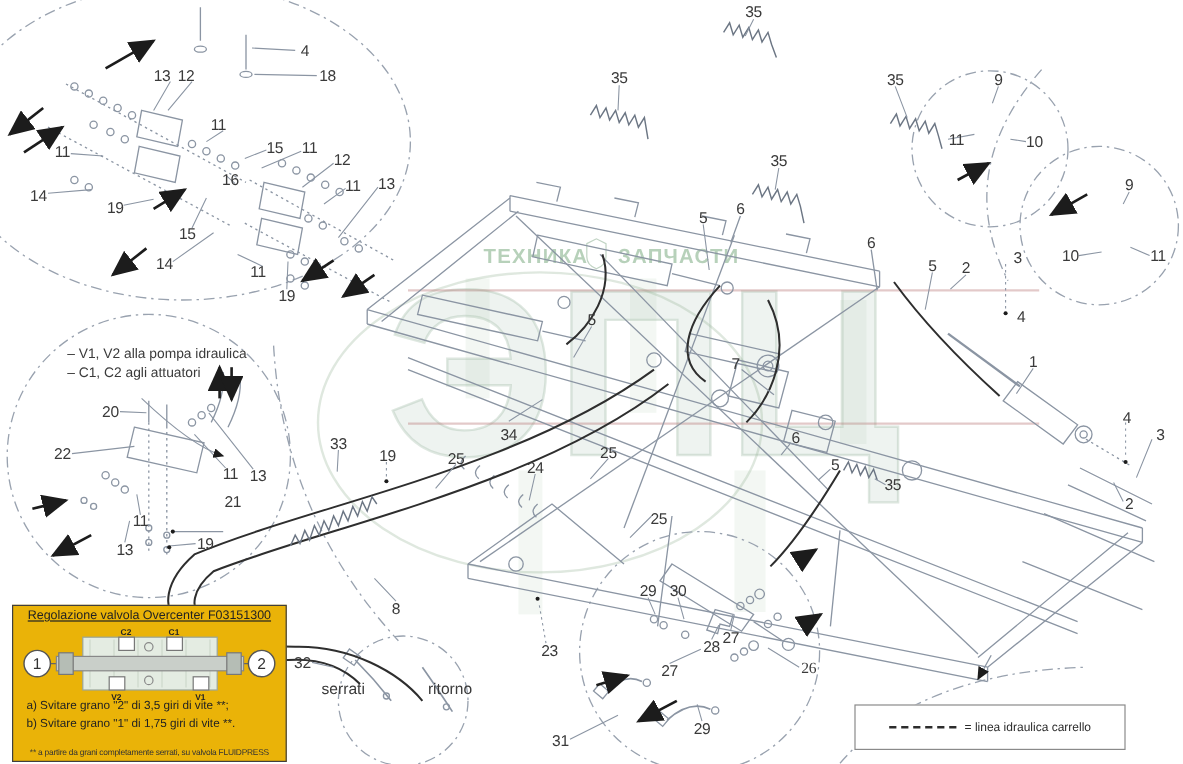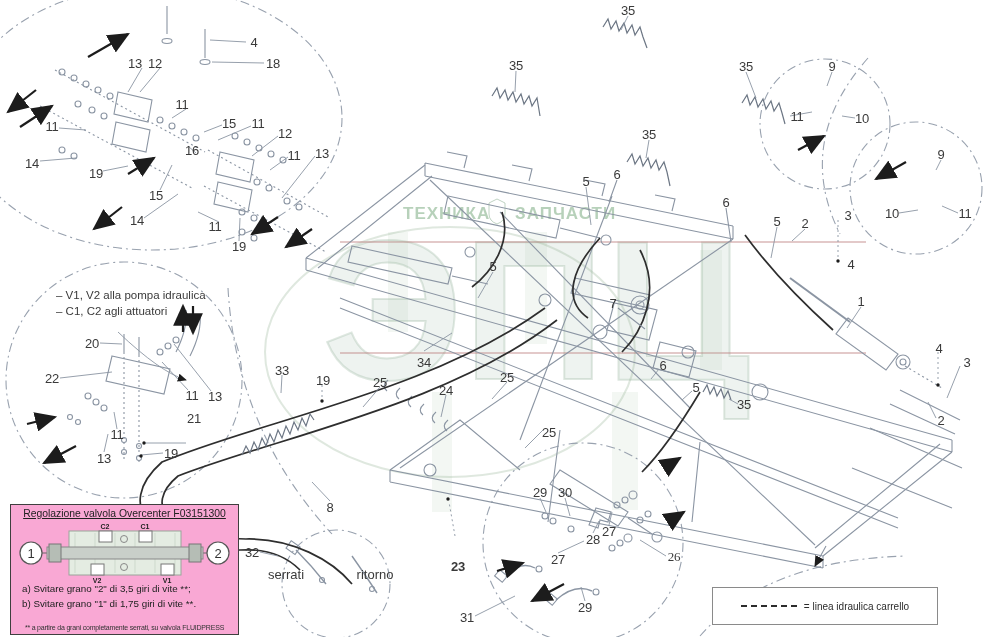--- a/index.html
+++ b/index.html
@@ -9,21 +9,21 @@
   .callout{position:absolute;transform:translate(-50%,-50%);font-size:13px;line-height:1;
            color:#3a3a3a;letter-spacing:-0.3px;white-space:nowrap;z-index:5}
   .flow-label{position:absolute;transform:translate(-50%,-50%);font-size:13px;color:#3a3a3a;z-index:5}
   .notes{position:absolute;left:56px;top:288px;font-size:11.5px;line-height:1.35;color:#3a3a3a;z-index:5;white-space:nowrap}
   .wm-brand{position:absolute;font-size:17px;font-weight:700;letter-spacing:1px;
             color:rgba(135,178,140,0.60);z-index:1;white-space:nowrap}
   .wm-big{position:absolute;left:322px;top:212px;width:420px;text-align:center;font-size:198px;
           font-weight:800;line-height:1;color:rgba(163,188,170,0.18);
           -webkit-text-stroke:2px rgba(150,180,155,0.30);z-index:1;user-select:none}
   .ocbox{position:absolute;left:10px;top:504px;width:227px;height:129px;border:1.4px solid #3f3f3f;
-         background:#f9a8d4;z-index:6}
+         background:#eab308;z-index:6}
   .ocbox .title{margin-top:3px;text-align:center;font-size:10.4px;color:#222;
                 text-decoration:underline;white-space:nowrap}
   .ocbox .step{position:absolute;left:11px;font-size:9.8px;color:#222;white-space:nowrap}
   .ocbox .step.a{top:78px}
   .ocbox .step.b{top:93px}
   .ocbox .footnote{position:absolute;bottom:3px;left:0;right:0;text-align:center;font-size:7px;
                    letter-spacing:-0.2px;color:#333;white-space:nowrap}
   .legend{position:absolute;left:712px;top:587px;width:224px;height:36px;border:1.3px solid #8a8a8a;
           box-shadow:0 0 0 2px #fff inset;background:#fff;display:flex;align-items:center;
           justify-content:center;gap:7px;z-index:6}
@@ -312,21 +312,21 @@
       <span class="callout" style="left: 507px; top: 377px;">25</span>
       <span class="callout" style="left: 549px; top: 432px;">25</span>
       <span class="callout" style="left: 663px; top: 365px;">6</span>
       <span class="callout" style="left: 696px; top: 387px;">5</span>
       <span class="callout" style="left: 744px; top: 404px;">35</span>
       <span class="callout" style="left: 939px; top: 348px;">4</span>
       <span class="callout" style="left: 967px; top: 362px;">3</span>
       <span class="callout" style="left: 941px; top: 420px;">2</span>
       <span class="callout" style="left: 330px; top: 507px;">8</span>
       <span class="callout" style="left: 252px; top: 552px;">32</span>
-      <span class="callout" style="left: 458px; top: 566px; font-weight: bold;">23</span>
+      <span class="callout" style="left: 458px; top: 542px;">23</span>
       <span class="callout" style="left: 467px; top: 617px;">31</span>
       <span class="callout" style="left: 540px; top: 492px;">29</span>
       <span class="callout" style="left: 565px; top: 492px;">30</span>
       <span class="callout" style="left: 609px; top: 531px;">27</span>
       <span class="callout" style="left: 593px; top: 539px; text-align: right;">28</span>
       <span class="callout" style="left: 558px; top: 559px;">27</span>
       <span class="callout" style="left: 674px; top: 556px; font-family: Liberation Serif, serif;">26</span>
       <span class="callout" style="left: 585px; top: 607px;">29</span>
     </div>
 

